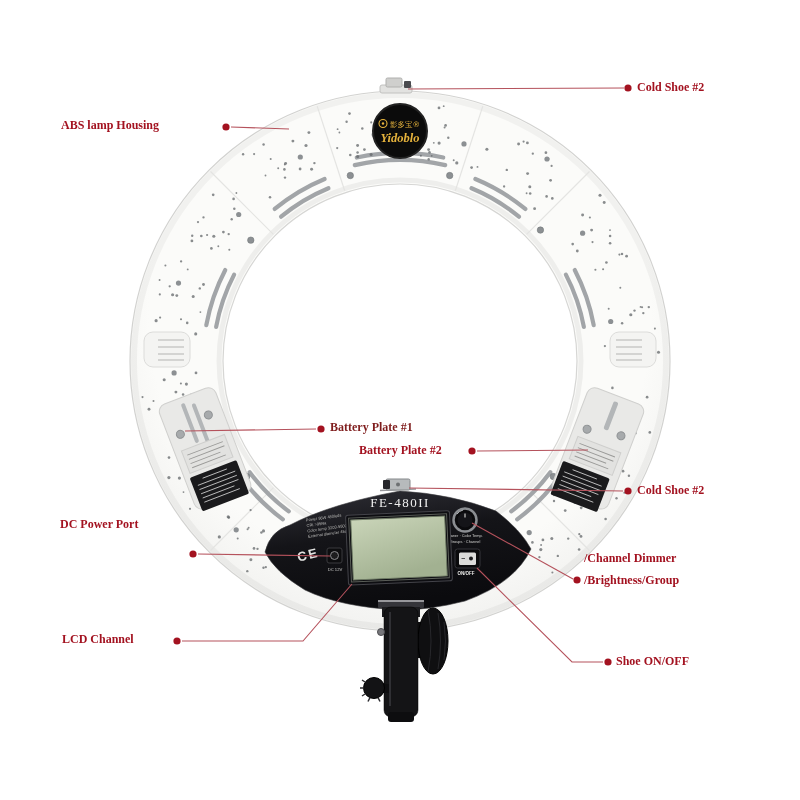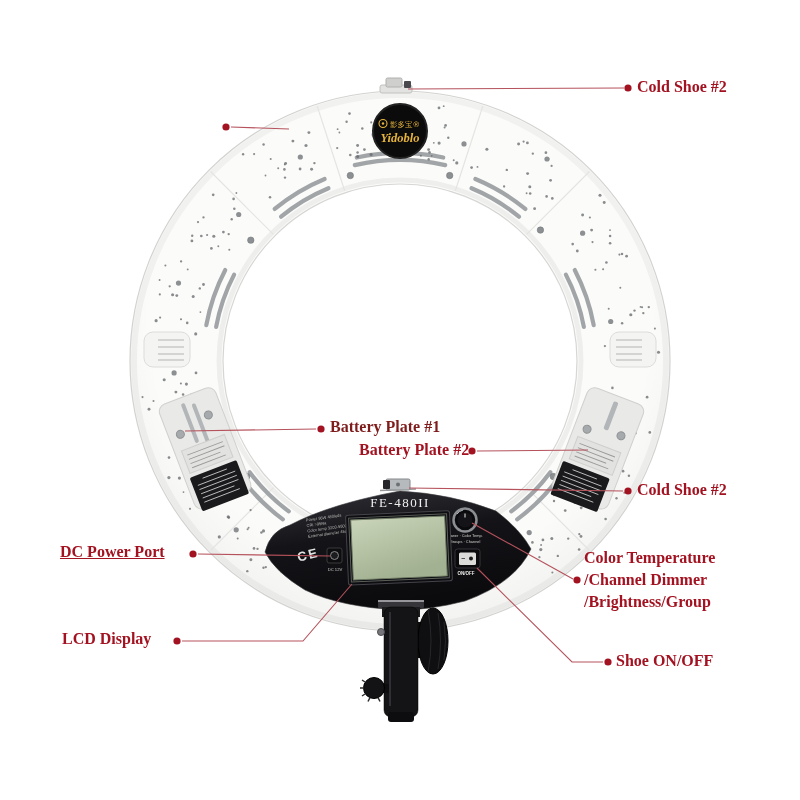--- a/index.html
+++ b/index.html
@@ -1,26 +1,26 @@
 <!DOCTYPE html>
 <html><head>
 <meta charset="utf-8">
 <style>
   html,body{margin:0;padding:0;background:#ffffff;}
   .stage{position:relative;width:800px;height:800px;background:#ffffff;overflow:hidden;
          font-family:"Liberation Serif",serif;}
   svg{position:absolute;left:0;top:0;}
   .ann{position:absolute;font-family:"Liberation Serif",serif;font-weight:bold;
-       font-size:16px;line-height:22px;color:#a31220;white-space:nowrap;}
+       font-size:12px;line-height:22px;color:#a31220;white-space:nowrap;}
   .ann-cold-shoe-2   {left:637px;top:76px;}
   .ann-abs-housing   {left:61px; top:114px;}
   .ann-battery-1     {left:330px;top:416px;}
   .ann-battery-2     {left:332px;top:439px;margin-left:27px;}
   .ann-cold-shoe-1   {left:637px;top:479px;}
-  .ann-dc-port       {left:60px; top:541px;text-decoration:underline;}
+  .ann-dc-port       {left:60px; top:513px;}
   .ann-dimmer        {left:584px;top:547px;}
   .ann-lcd           {left:62px; top:628px;}
   .ann-power         {left:616px;top:650px;}
 </style>
 </head>
 <body>
 
 <div class="stage">
 
 <svg width="800" height="800" viewBox="0 0 800 800">
@@ -461,37 +461,39 @@
     <circle cx="193" cy="554" r="3.6"></circle>
     <circle cx="577" cy="580" r="3.6"></circle>
     <circle cx="177" cy="641" r="3.6"></circle>
     <circle cx="608" cy="662" r="3.6"></circle>
   </g>
 </svg>
 
 <div class="ann ann-cold-shoe-2" style="color: rgb(163, 18, 32);">
   <span>Cold Shoe #2</span>
 </div>
+<div class="ann ann-abs-housing" style="color: rgb(163, 18, 32);">
+  <span>ABS lamp Housing</span>
+</div>
 <div class="ann ann-battery-1" style="color: #7f1d1d;">
   <span>Battery Plate #1</span>
 </div>
 <div class="ann ann-battery-2" style="color: rgb(163, 18, 32);">
   <span>Battery Plate #2</span>
 </div>
 <div class="ann ann-cold-shoe-1" style="color: rgb(163, 18, 32);">
   <span>Cold Shoe #2</span>
 </div>
 <div class="ann ann-dc-port" style="color: rgb(163, 18, 32);">
   <span>DC Power Port</span>
 </div>
 <div class="ann ann-dimmer" style="color: rgb(163, 18, 32);">
-  <span style="display:block">Color Temperature</span>
   <span style="display:block">/Channel Dimmer</span>
   <span style="display:block">/Brightness/Group</span>
 </div>
 <div class="ann ann-lcd" style="color: rgb(163, 18, 32);">
-  <span>LCD Display</span>
+  <span>LCD Channel</span>
 </div>
 <div class="ann ann-power" style="color: rgb(163, 18, 32);">
   <span>Shoe ON/OFF</span>
 </div>
 
 </div>
 
 </body></html>

